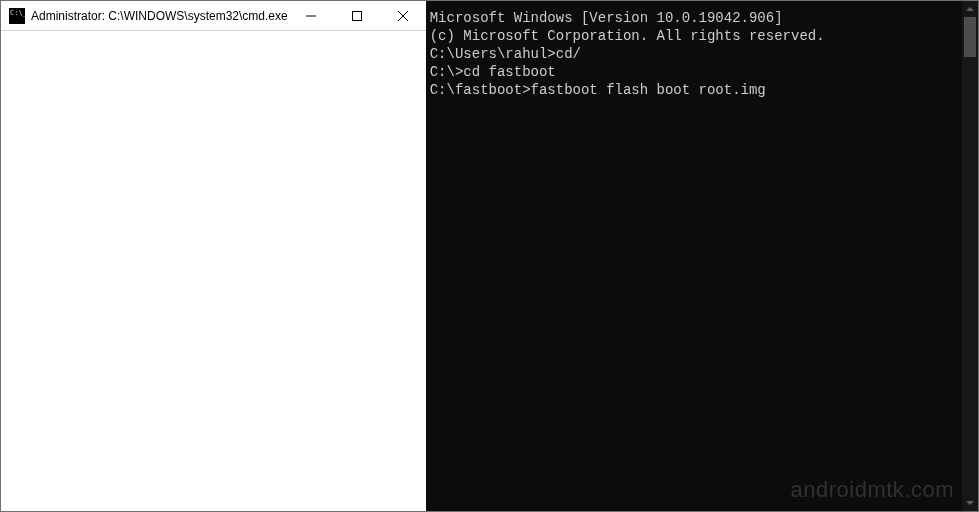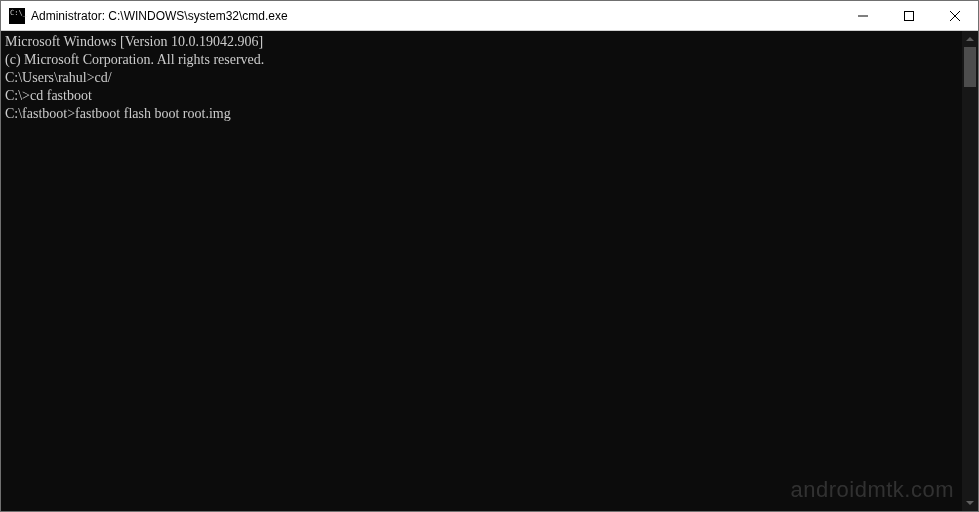--- a/index.html
+++ b/index.html
@@ -14,21 +14,20 @@
       height: 512px;
       position: relative;
       overflow: hidden;
     }
     .window {
       width: 979px;
       height: 512px;
       background: #fff;
       border: 1px solid #707070;
       display: flex;
-      flex-direction: column;
     }
     .titlebar {
       height: 30px;
       background: #ffffff;
       display: flex;
       align-items: center;
       border-bottom: 1px solid #d0d0d0;
       user-select: none;
     }
     .titlebar-icon {
@@ -73,22 +72,22 @@
       cursor: pointer;
     }
     .terminal-area {
       flex: 1;
       background: #0c0c0c;
       display: flex;
       position: relative;
     }
     .terminal-content {
       flex: 1;
-      padding: 2px 4px;
-      font-family: Liberation Serif, serif;
+      padding: 8px 4px;
+      font-family: Liberation Mono, monospace;
       font-size: 14px;
       color: #cccccc;
       line-height: 18px;
       white-space: pre;
       overflow: hidden;
     }
     .scrollbar {
       width: 16px;
       background: #171717;
       display: flex;

